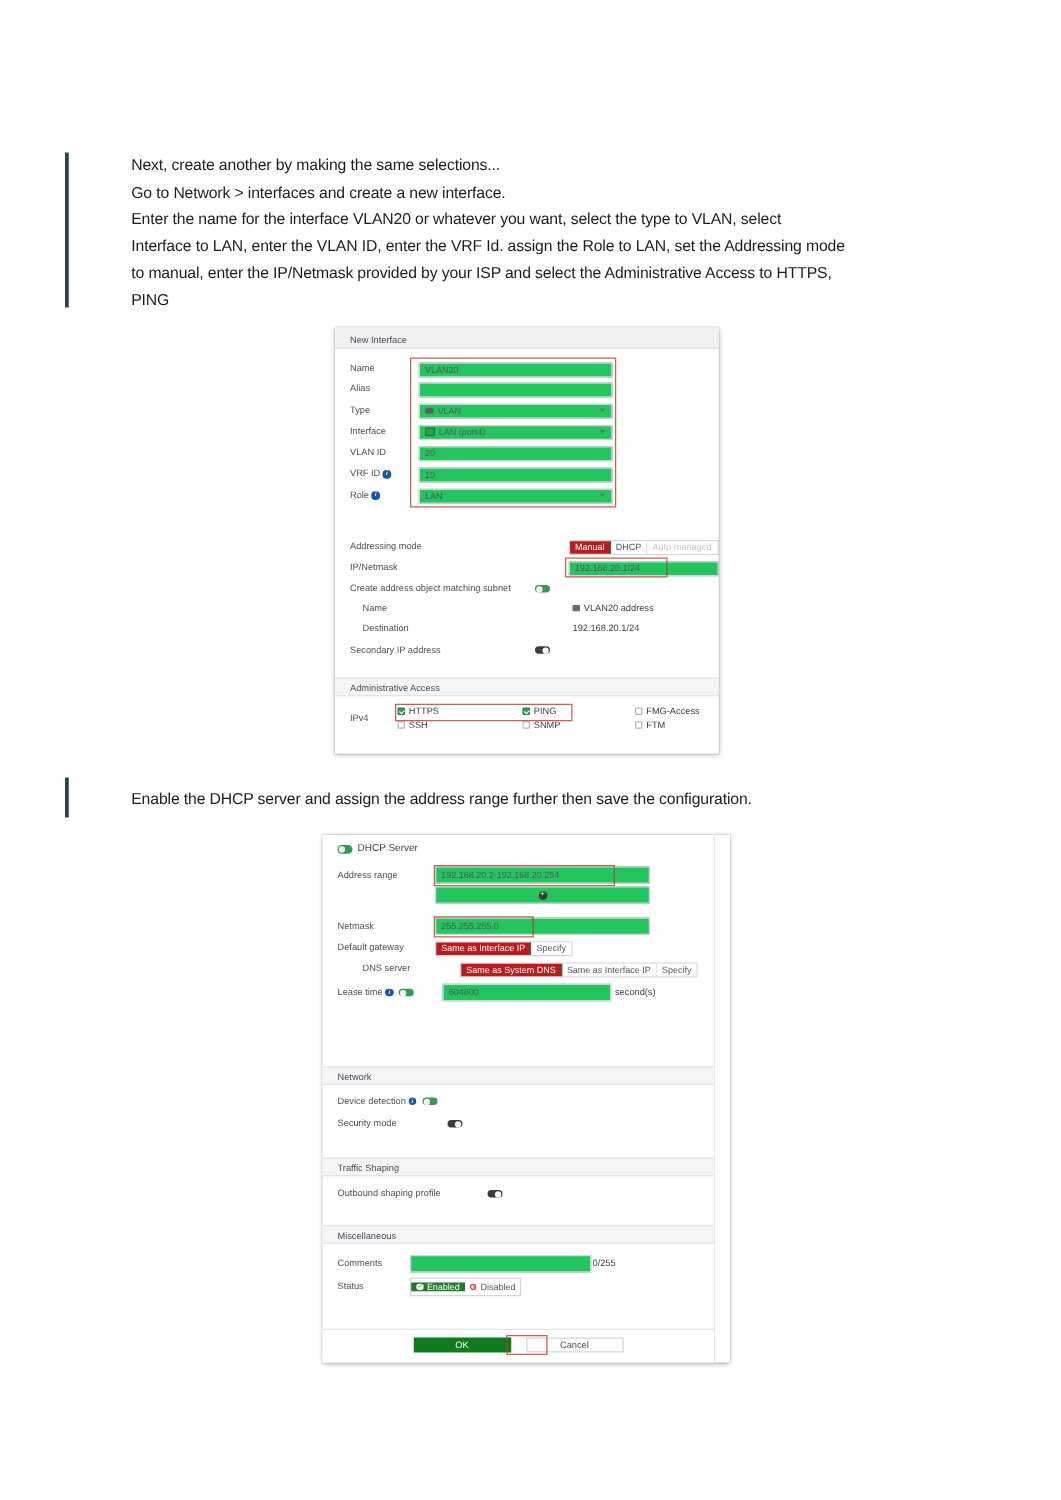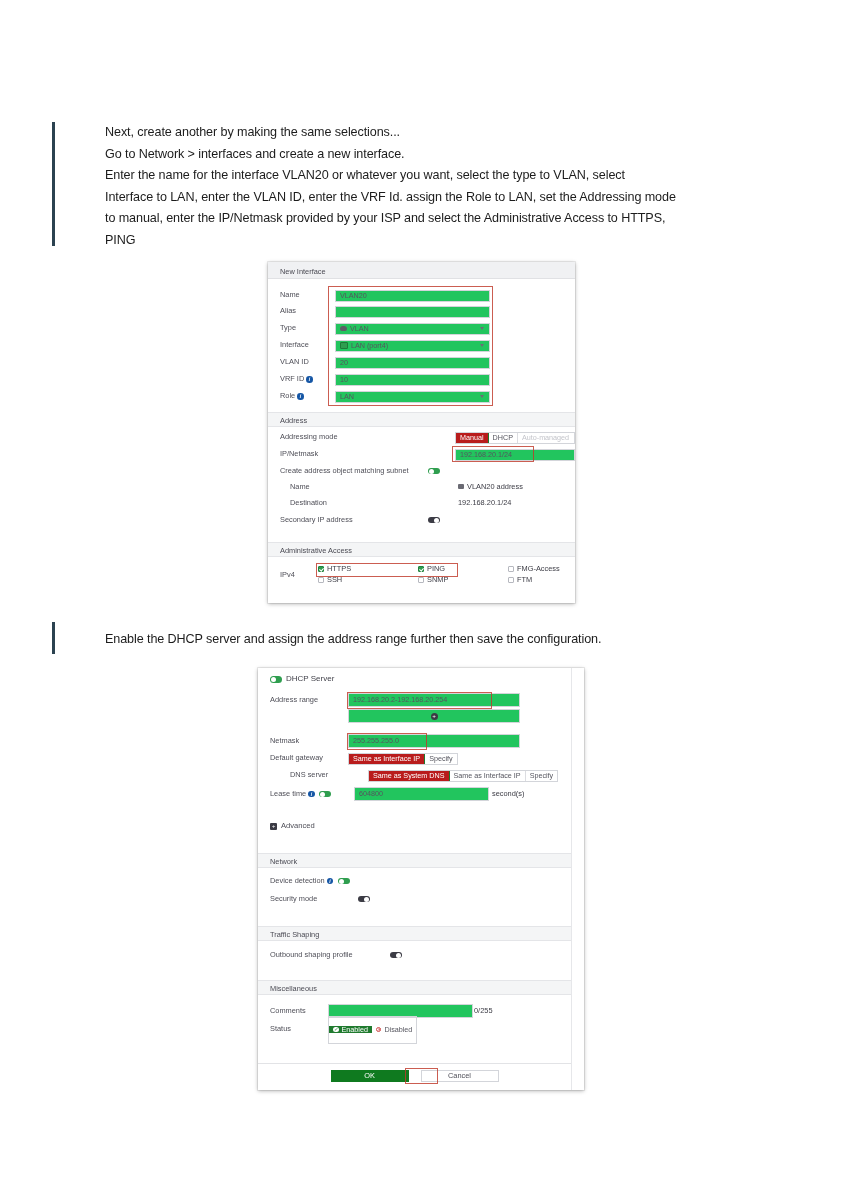--- a/index.html
+++ b/index.html
@@ -127,21 +127,21 @@
   .plus-ico{
     display:inline-block;width:7px;height:7px;background:#3b3b44;color:#fff;
     font-size:6px;line-height:7px;text-align:center;border-radius:1px;margin-right:4px;
     vertical-align:-1px;
   }
   .circ-plus{
     display:inline-block;width:7px;height:7px;border-radius:50%;background:#3b3b44;color:#fff;
     font-size:6px;line-height:7px;text-align:center;
   }
   .st-btn{
-    display:flex;align-items:center;border:1px solid #d3d5da;height:28px;box-sizing:border-box;
+    display:flex;align-items:center;border:1px solid #d3d5da;height:15px;box-sizing:border-box;
   }
   .st-btn > span{padding:0 4px;display:flex;align-items:center;gap:3px;font-size:7.2px;}
   .st-btn .en{background:#1f7a2e;color:#fff;}
   .st-btn .di{background:#fff;color:#55555e;}
   .dot-w{display:inline-block;width:5.5px;height:5.5px;border-radius:50%;background:#fff;color:#1f7a2e;font-size:5px;line-height:5.5px;text-align:center;}
   .dot-r{display:inline-block;width:5.5px;height:5.5px;border-radius:50%;border:1px solid #d04a4a;color:#d04a4a;font-size:4.5px;line-height:4.5px;text-align:center;box-sizing:border-box;}
   .okbar{border-top:1px solid #e2e3e6;}
   .btn-ok{background:#0f7a1f;color:#fff;display:flex;align-items:center;justify-content:center;font-size:7.4px;height:12px;}
   .btn-cancel{background:#fff;border:1px solid #d3d5da;color:#4e4e57;display:flex;align-items:center;justify-content:center;font-size:7.4px;height:12px;box-sizing:border-box;}
   .wm{
@@ -221,21 +221,20 @@
         <i class="info-i">i</i>
       </span>
       <span class="fld sel" style="width:155px;">
         <span>LAN</span>
         <i class="caret"></i>
       </span>
     </div>
 
     <div class="redbox" style="left:60px;top:24px;width:165px;height:120px;"></div>
 
-    <div class="sec-head2" style="position:absolute;left:0;top:150px;width:100%;height:15px;line-height:8px;padding-top:4px;">Address</div>
 
     <div class="row" style="position:absolute;left:0;top:169px;width:100%;height:13px;">
       <span class="lbl" style="width:175px;">Addressing mode</span>
       <span class="seg" style="width:140px;">
         <span class="on">Manual</span>
         <span>DHCP</span>
         <span style="color:#c3c4ca;">Auto-managed</span>
       </span>
     </div>
 
@@ -369,24 +368,20 @@
         <span>Lease time</span>
         <i class="info-i">i</i>
         <span class="toggle-on" style="margin-left:2px;"></span>
       </span>
       <span class="fld" style="width:135px;height:14px;line-height:14px;margin-left:6px;">604800</span>
       <span style="margin-left:3px;">second(s)</span>
     </div>
 
     <div class="wm" style="left:58px;top:142px;">&nbsp;</div>
 
-    <div class="row" style="position:absolute;left:0;top:152px;width:100%;height:13px;">
-      <i class="plus-ico">+</i>
-      <span class="lbl" style="font-size:7.6px;">Advanced</span>
-    </div>
 
     <div class="sec-head2" style="position:absolute;left:0;top:185px;width:313px;height:15px;line-height:8px;padding-top:4px;">Network</div>
 
     <div class="row" style="position:absolute;left:0;top:207px;width:100%;height:12px;">
       <span class="lbl">Device detection</span>
       <i class="info-i">i</i>
       <span class="toggle-on" style="margin-left:3px;"></span>
     </div>
     <div class="row" style="position:absolute;left:0;top:225px;width:100%;height:12px;">
       <span class="lbl" style="width:88px;">Security mode</span>

